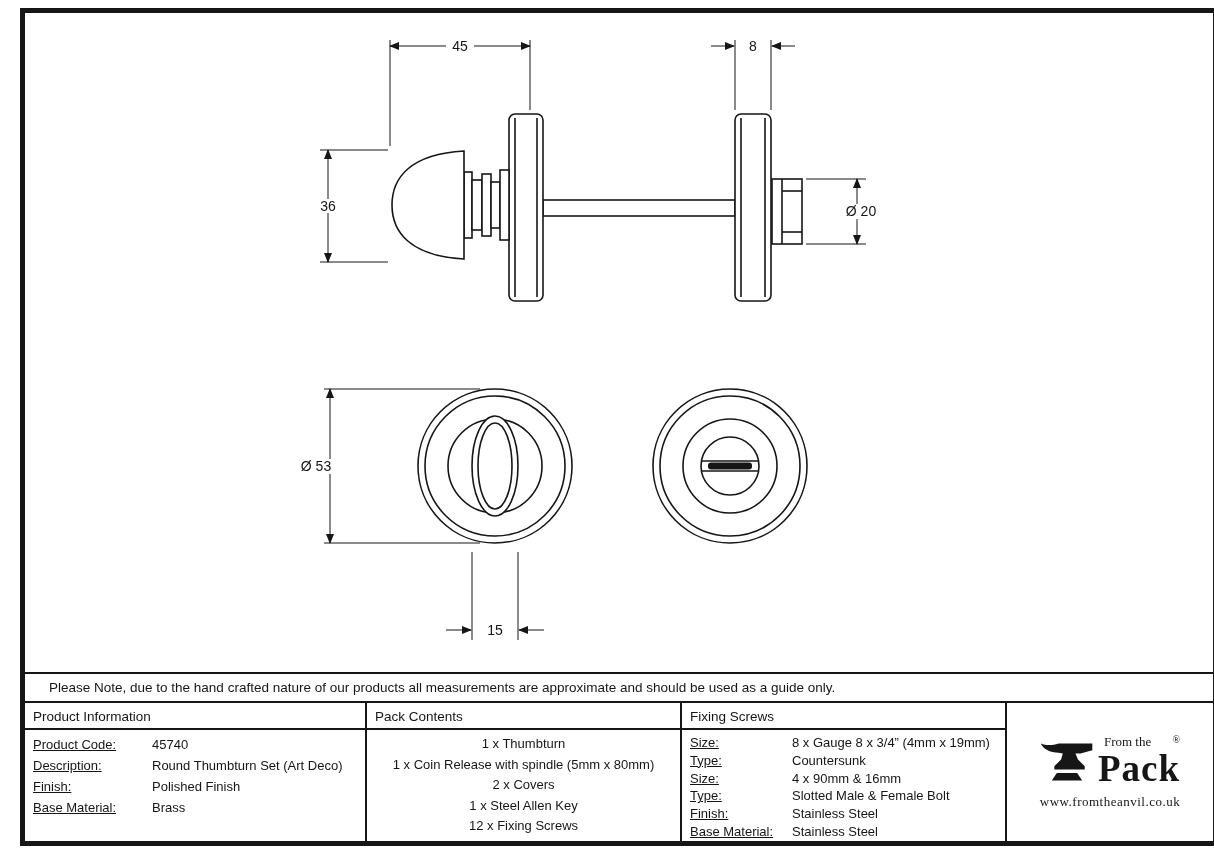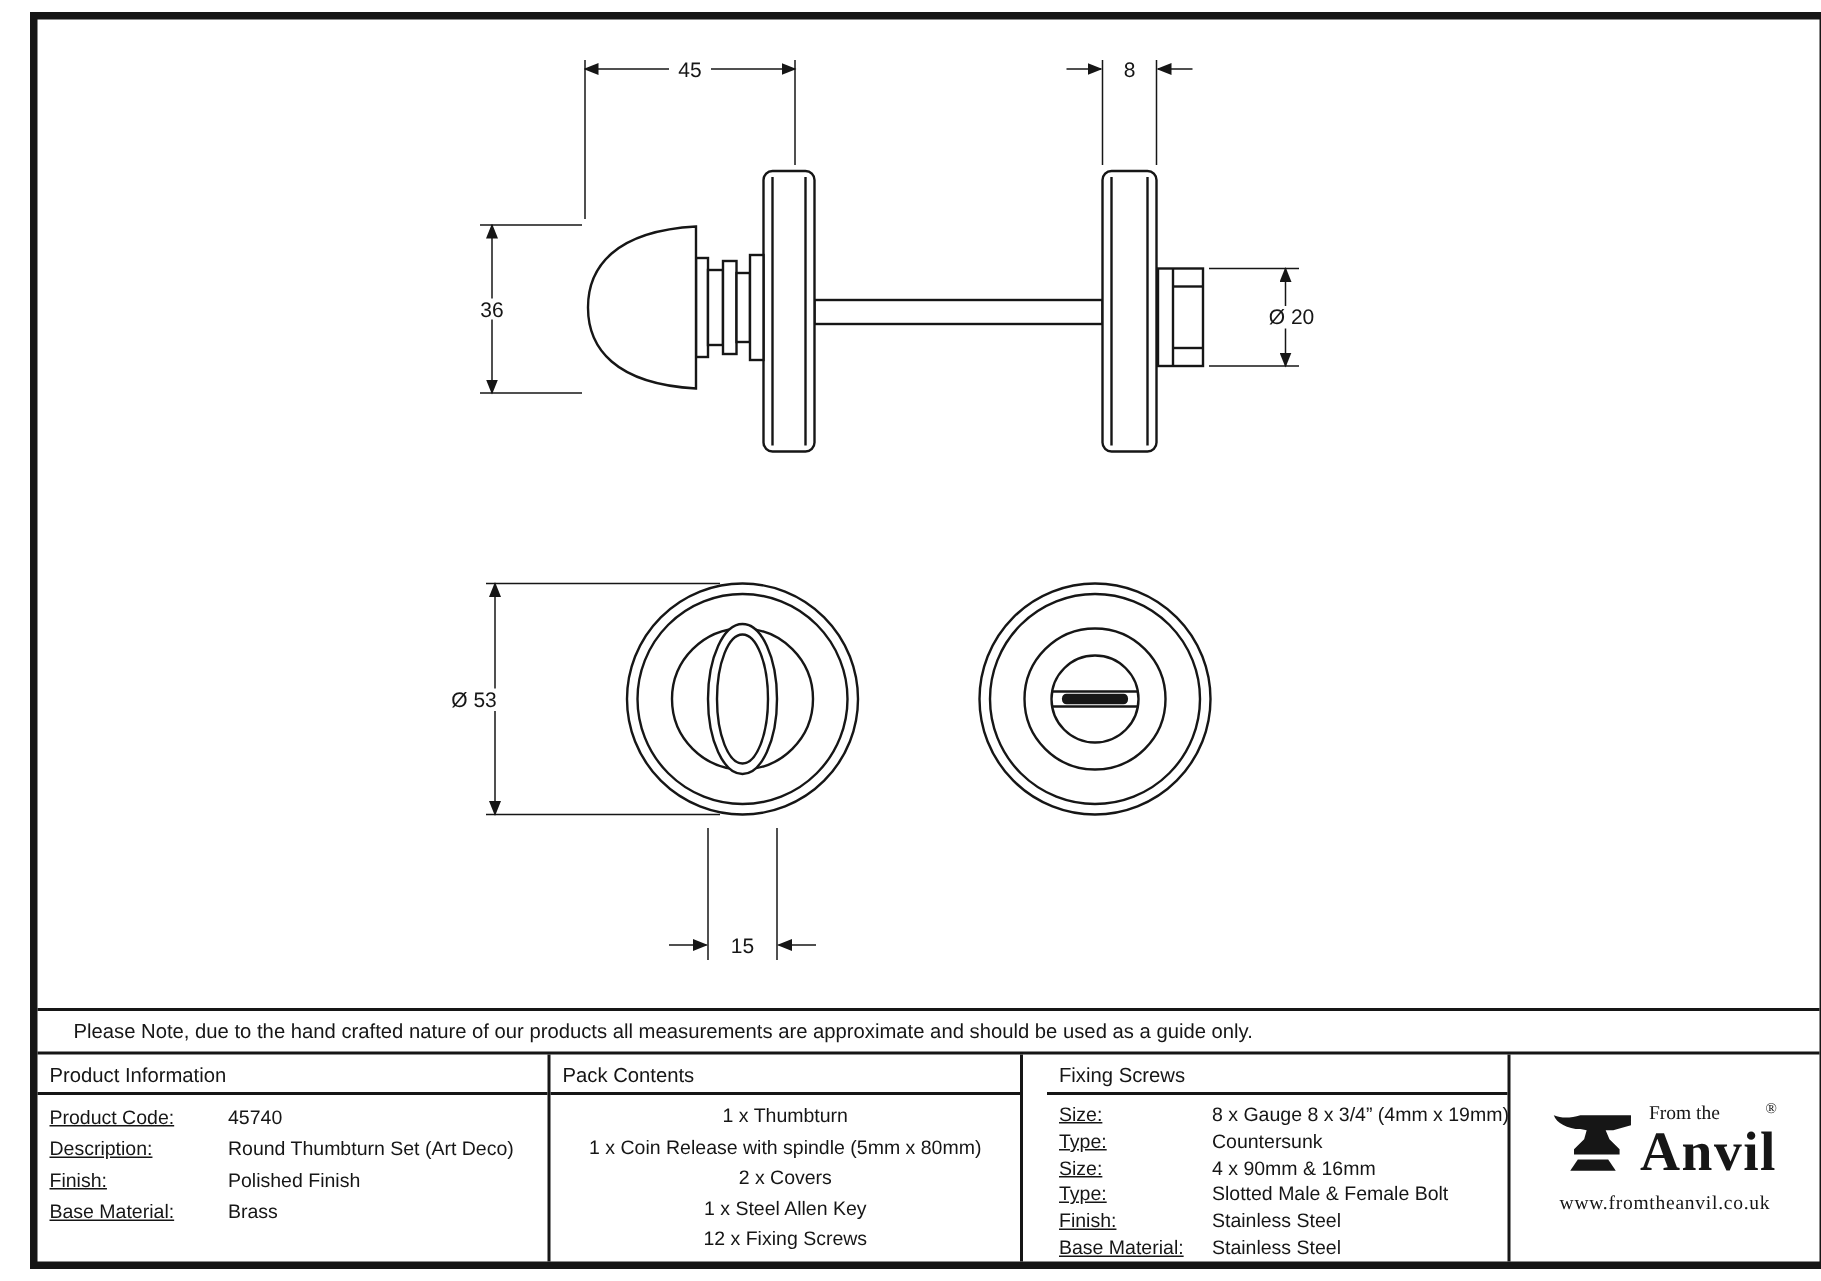--- a/index.html
+++ b/index.html
@@ -7,21 +7,21 @@
   .page{position:relative;width:1214px;height:854px;background:#fff;overflow:hidden;}
   .frame{position:absolute;left:20px;top:8px;width:1198px;height:838px;border:5px solid #161616;box-sizing:border-box;display:flex;flex-direction:column;background:#fff;}
   .drawing-area{flex:1 1 auto;position:relative;overflow:hidden;}
   .drawing-area svg{position:absolute;left:0;top:0;}
   .note-bar{flex:0 0 auto;height:27px;border-top:2px solid #161616;border-bottom:2px solid #161616;display:flex;align-items:center;padding-left:24px;font-size:13.5px;}
   .info-table{flex:0 0 auto;height:138px;display:flex;}
   .col{box-sizing:border-box;height:100%;}
   .col-border{border-right:2px solid #161616;}
   .col1{width:342px;}
   .col2{width:315px;}
-  .col3{width:325px;padding-left:16px;}
+  .col3{width:325px;}
   .col4{width:206px;display:flex;align-items:center;justify-content:center;border-radius:22px;}
   .col-header{height:27px;border-bottom:2px solid #161616;box-sizing:border-box;padding:6px 0 0 8px;font-size:13.5px;}
   .col-body{padding:4px 8px 0 8px;font-size:13px;}
   .kv{line-height:21px;white-space:nowrap;}
   .kv .k{display:inline-block;text-decoration:underline;}
   .col1 .k{width:119px;}
   .col3 .k{width:102px;}
   .col3 .kv{line-height:17.8px;}
   .li{line-height:20.5px;white-space:nowrap;text-align:center;}
   .logo{display:flex;flex-direction:column;align-items:center;}
@@ -177,21 +177,21 @@
           <div class="logo-row">
             <svg width="54" height="50" viewBox="0 0 64 56">
               <path fill="#161616" d="M62 6 L62 14 L48 18 L42 18 L45 25 L53 33 L53 37 L17 37 L17 33 L25 25 L27 18 L22 17 C12 17 3 12 1 6 C8 9 15 8 22 6 Z"></path>
               <path fill="#161616" d="M20 41 L44 41 L50 50 L14 50 Z"></path>
             </svg>
             <div class="logo-text">
               <span class="from-the">
                   <span>From the</span>
                   <span class="reg">®</span>
                 </span>
-              <span class="anvil-name">Anvil</span>
+              <span class="anvil-name">Pack</span>
             </div>
           </div>
           <div class="website">www.fromtheanvil.co.uk</div>
         </div>
       </div>
 
     </div>
   </div>
 </div>
 

